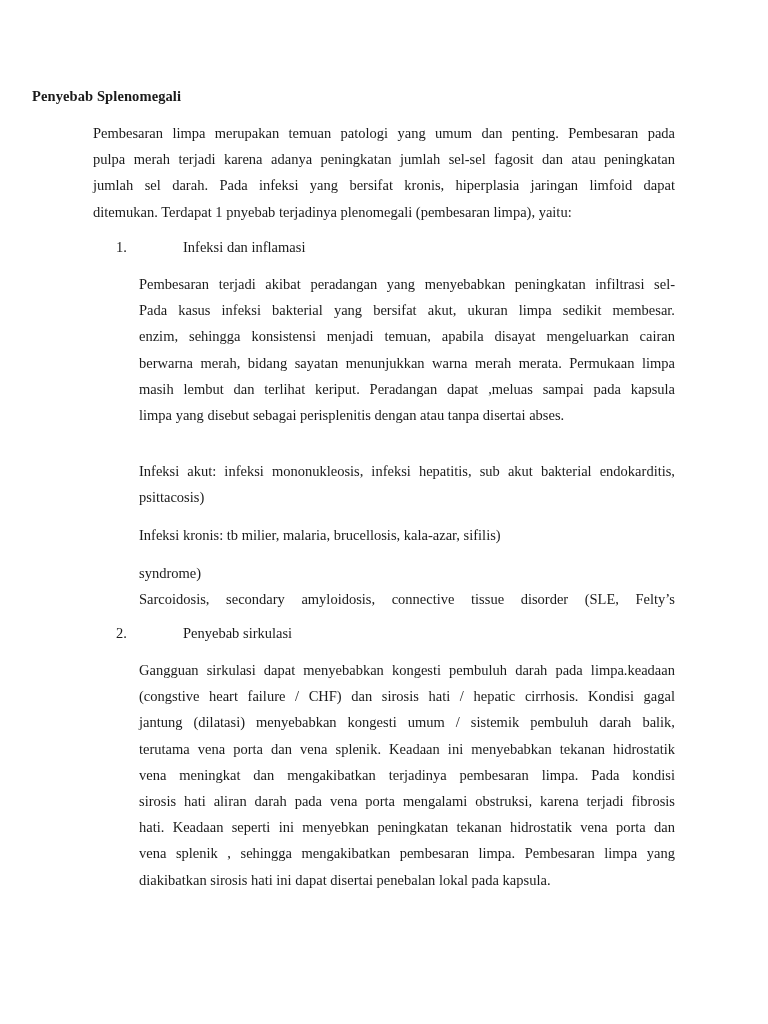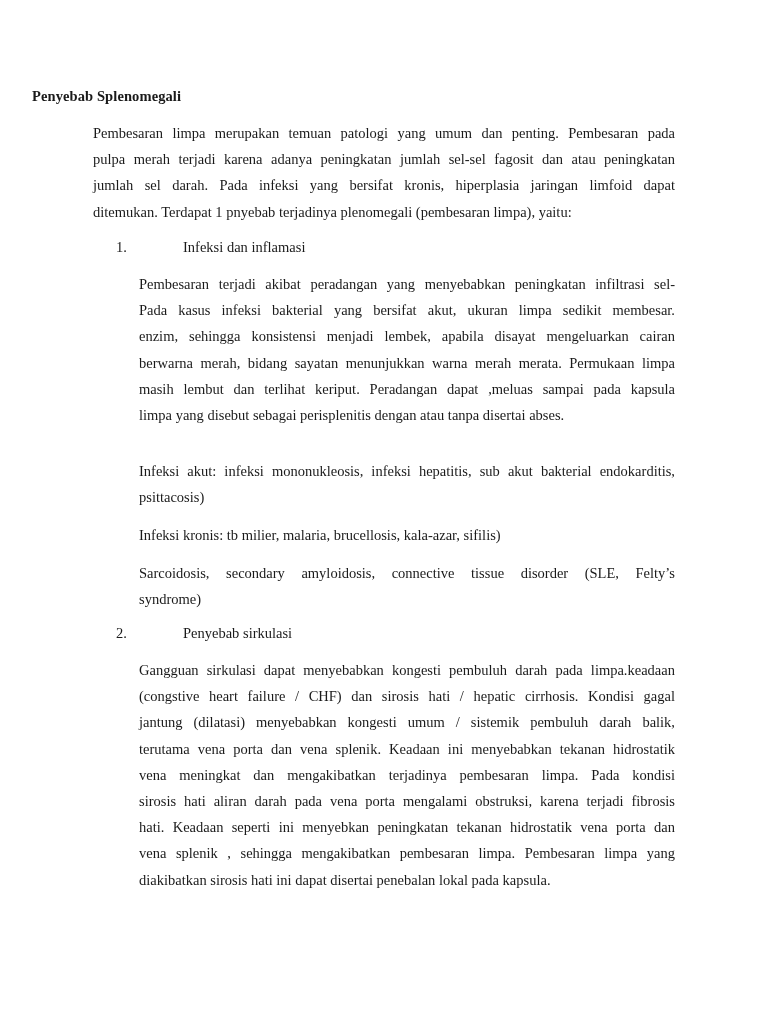--- a/index.html
+++ b/index.html
@@ -32,38 +32,38 @@
   </div>
 
   <div class="list-head" style="top:237px;">
     <span class="list-num">1.</span>
     <span class="list-label">Infeksi dan inflamasi</span>
   </div>
 
   <div class="para sub" style="top:271px;">
     <span class="ln">Pembesaran terjadi akibat peradangan yang menyebabkan peningkatan infiltrasi sel-</span>
     <span class="ln">Pada kasus infeksi bakterial yang bersifat akut, ukuran limpa sedikit membesar.</span>
-    <span class="ln">enzim, sehingga konsistensi menjadi lembek, apabila disayat mengeluarkan cairan</span>
+    <span class="ln">enzim, sehingga konsistensi menjadi temuan, apabila disayat mengeluarkan cairan</span>
     <span class="ln">berwarna merah, bidang sayatan menunjukkan warna merah merata. Permukaan limpa</span>
     <span class="ln">masih lembut dan terlihat keriput. Peradangan dapat ,meluas sampai pada kapsula</span>
     <span class="ln last">limpa yang disebut sebagai perisplenitis dengan atau tanpa disertai abses.</span>
   </div>
 
   <div class="para sub" style="top:458px;">
     <span class="ln">Infeksi akut: infeksi mononukleosis, infeksi hepatitis, sub akut bakterial endokarditis,</span>
     <span class="ln last">psittacosis)</span>
   </div>
 
   <div class="para sub" style="top:522px;">
     <span class="ln last">Infeksi kronis: tb milier, malaria, brucellosis, kala-azar, sifilis)</span>
   </div>
 
   <div class="para sub" style="top:560px;">
+    <span class="ln last">syndrome)</span>
     <span class="ln">Sarcoidosis, secondary amyloidosis, connective tissue disorder (SLE, Felty’s</span>
-    <span class="ln last">syndrome)</span>
   </div>
 
   <div class="list-head" style="top:623px;">
     <span class="list-num">2.</span>
     <span class="list-label">Penyebab sirkulasi</span>
   </div>
 
   <div class="para sub" style="top:657px;">
     <span class="ln">Gangguan sirkulasi dapat menyebabkan kongesti pembuluh darah pada limpa.keadaan</span>
     <span class="ln">(congstive heart failure / CHF) dan sirosis hati / hepatic  cirrhosis. Kondisi gagal</span>

